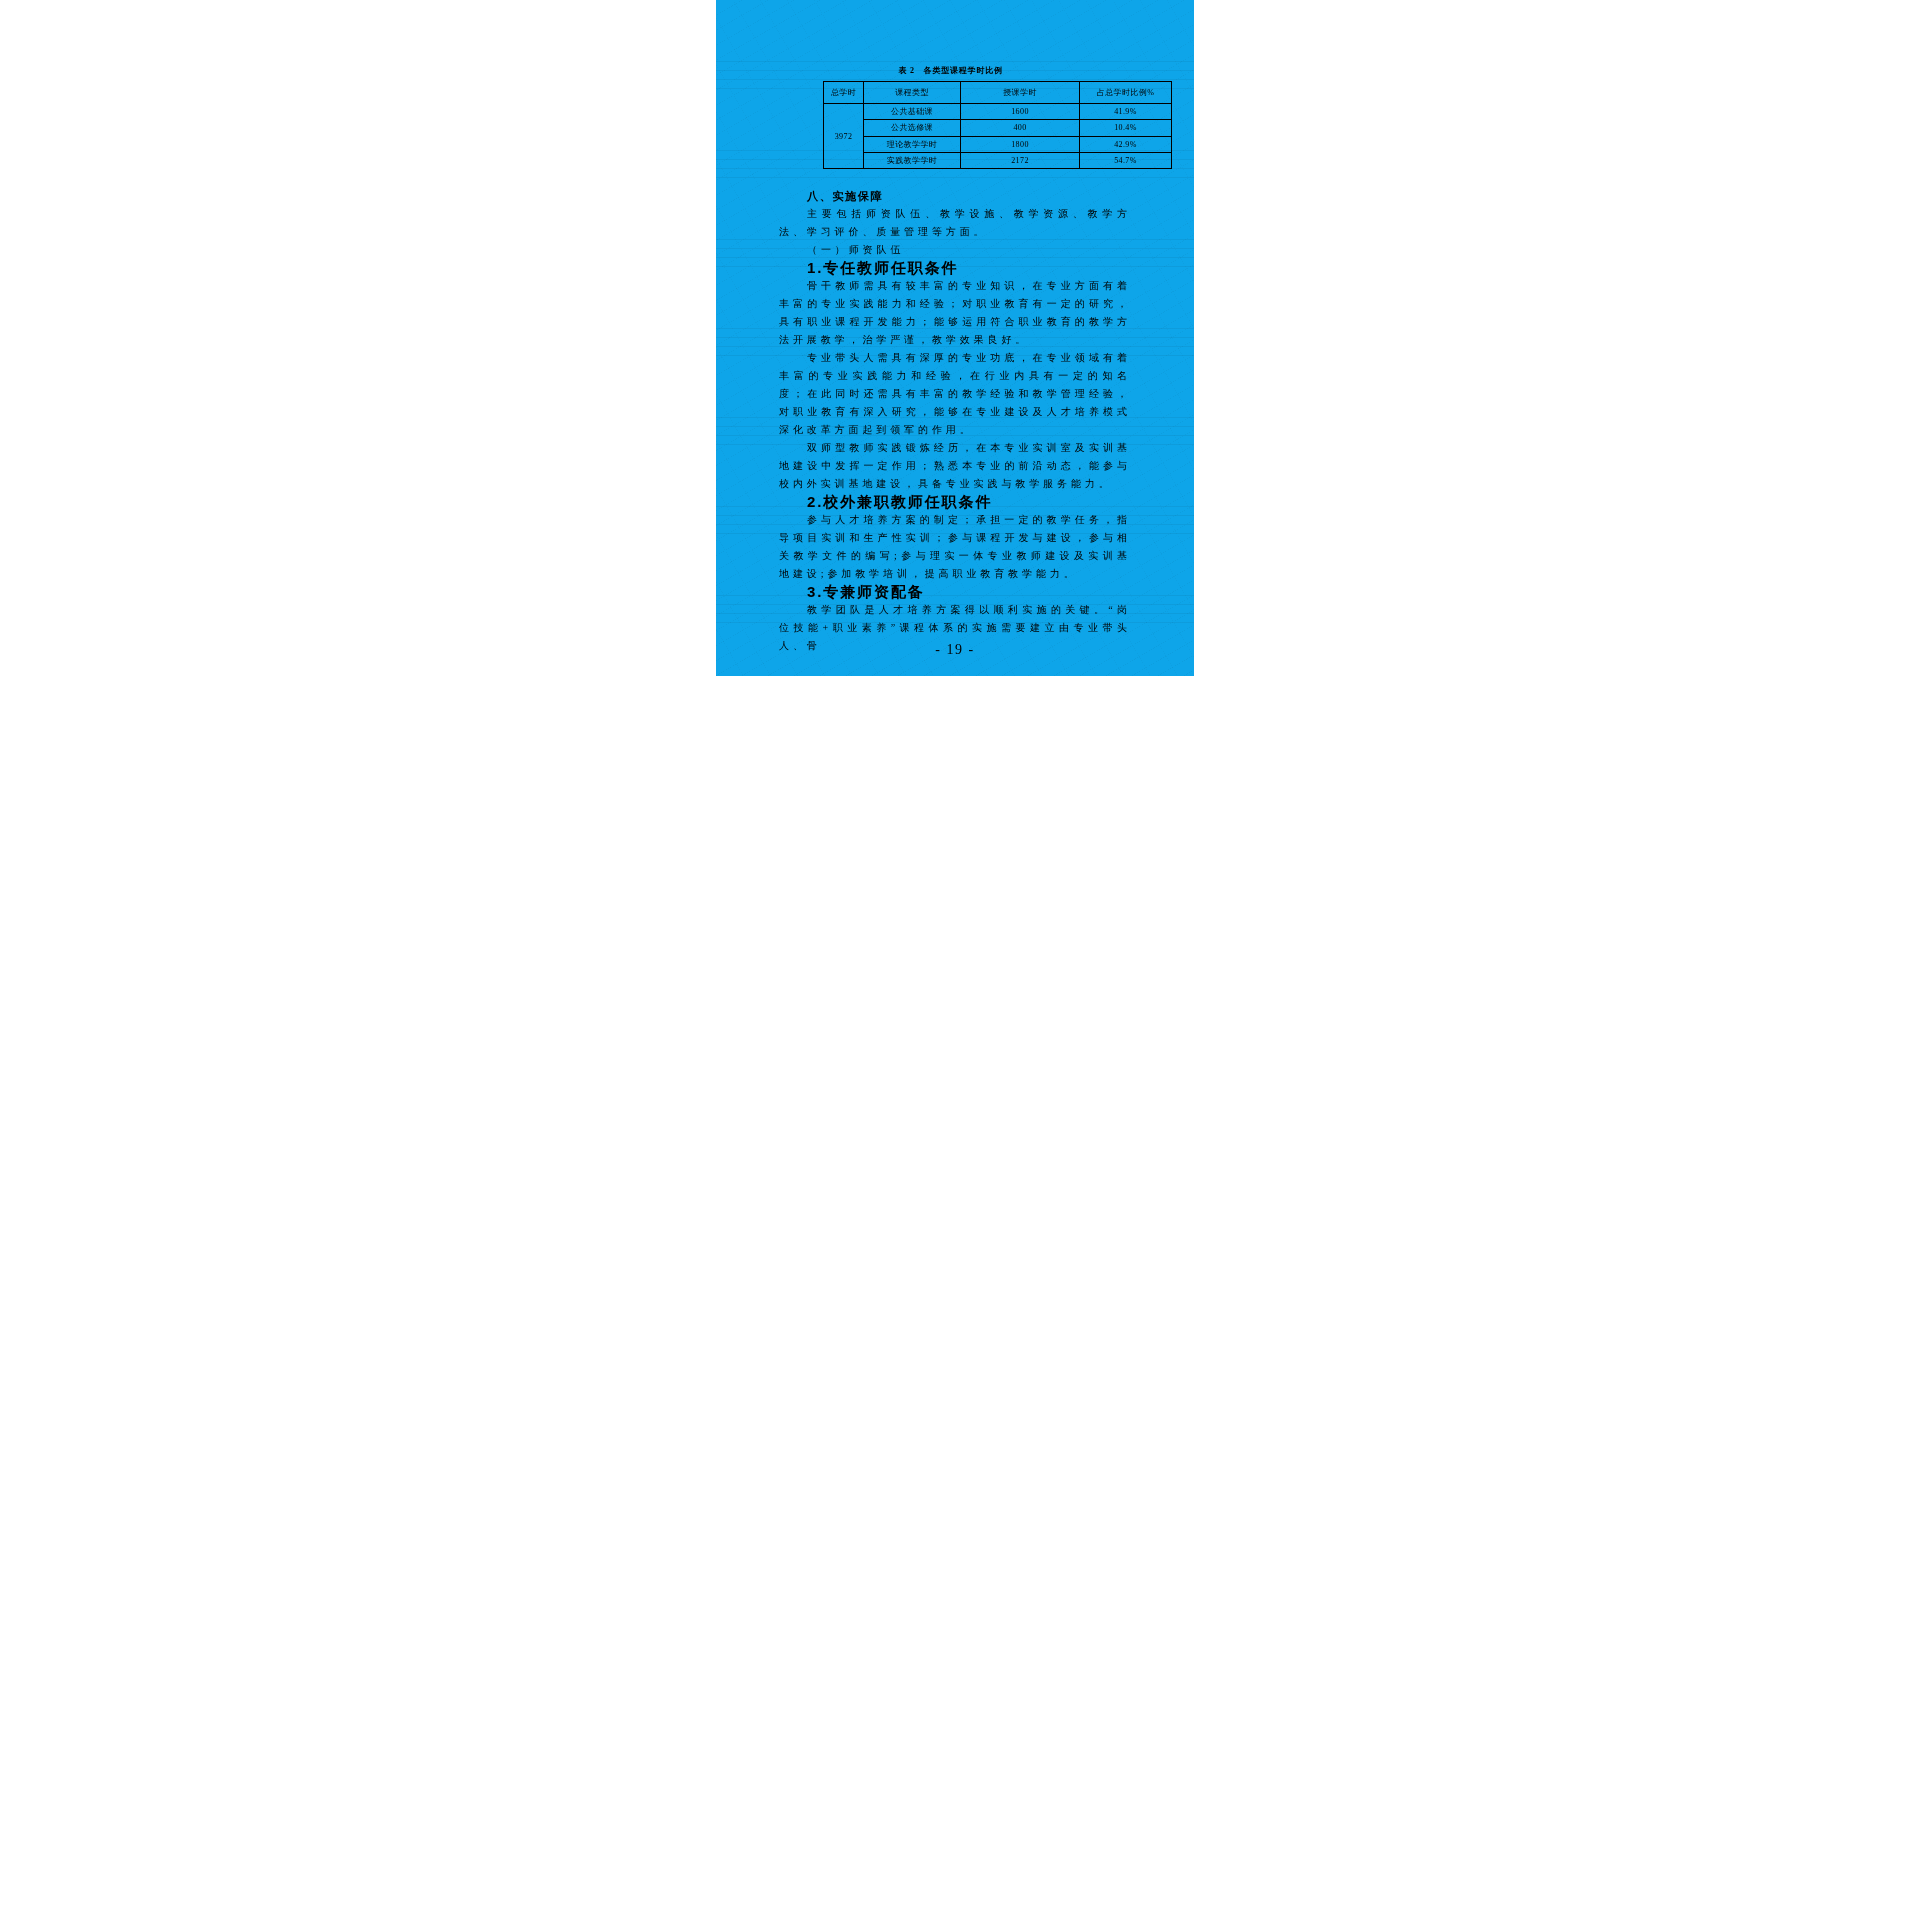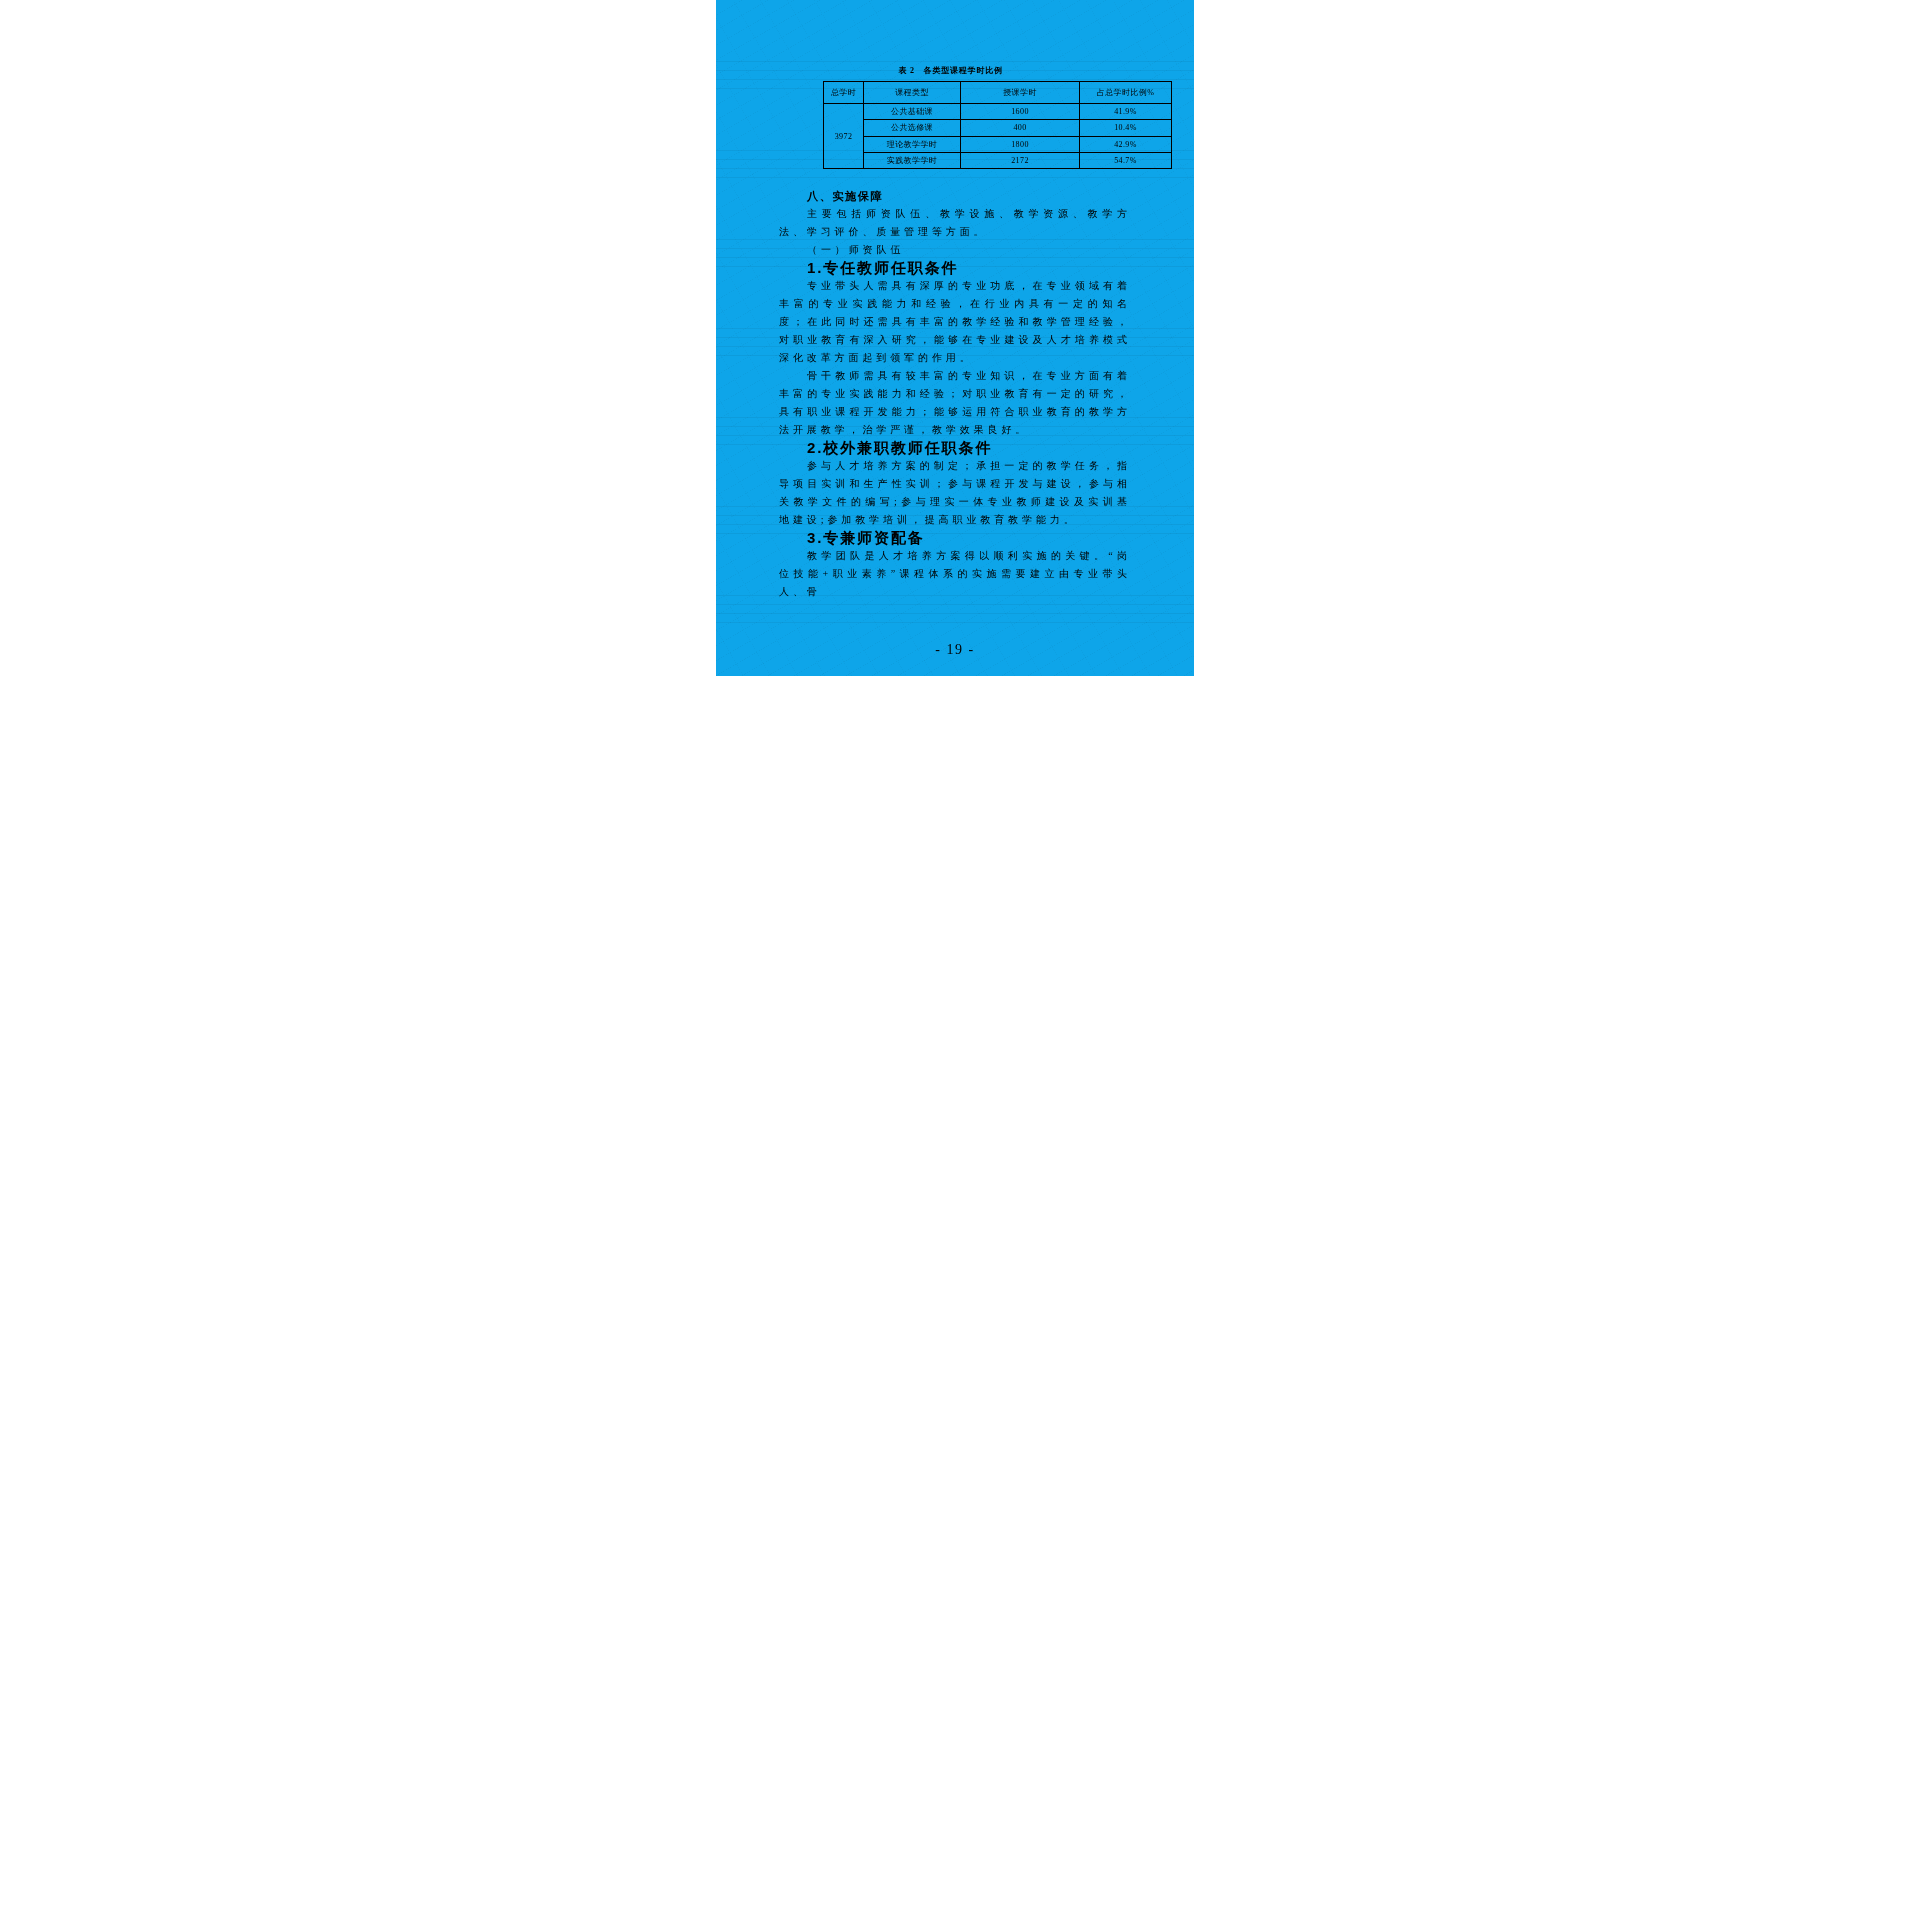--- a/index.html
+++ b/index.html
@@ -142,22 +142,23 @@
           <td>54.7%</td>
         </tr>
       </tbody>
     </table>
 
     <div class="content">
       <h2 class="h-section">八、实施保障</h2>
       <p class="para">主要包括师资队伍、教学设施、教学资源、教学方法、学习评价、质量管理等方面。</p>
       <p class="para">（一）师资队伍</p>
       <h3 class="h-item">1.专任教师任职条件</h3>
+      <p class="para">骨干教师需具有较丰富的专业知识，在专业方面有着丰富的专业实践能力和经验；对职业教育有一定的研究，具有职业课程开发能力；能够运用符合职业教育的教学方法开展教学，治学严谨，教学效果良好。</p>
       <p class="para">专业带头人需具有深厚的专业功底，在专业领域有着丰富的专业实践能力和经验，在行业内具有一定的知名度；在此同时还需具有丰富的教学经验和教学管理经验，对职业教育有深入研究，能够在专业建设及人才培养模式深化改革方面起到领军的作用。</p>
-      <p class="para">骨干教师需具有较丰富的专业知识，在专业方面有着丰富的专业实践能力和经验；对职业教育有一定的研究，具有职业课程开发能力；能够运用符合职业教育的教学方法开展教学，治学严谨，教学效果良好。</p>
+      <p class="para">双师型教师实践锻炼经历，在本专业实训室及实训基地建设中发挥一定作用；熟悉本专业的前沿动态，能参与校内外实训基地建设，具备专业实践与教学服务能力。</p>
       <h3 class="h-item">2.校外兼职教师任职条件</h3>
       <p class="para">参与人才培养方案的制定；承担一定的教学任务，指导项目实训和生产性实训；参与课程开发与建设，参与相关教学文件的编写;参与理实一体专业教师建设及实训基地建设;参加教学培训，提高职业教育教学能力。</p>
       <h3 class="h-item">3.专兼师资配备</h3>
       <p class="para">教学团队是人才培养方案得以顺利实施的关键。“岗位技能+职业素养”课程体系的实施需要建立由专业带头人、骨</p>
     </div>
   </div>
 
   <div class="footer">- 19 -</div>
 </div>
 

